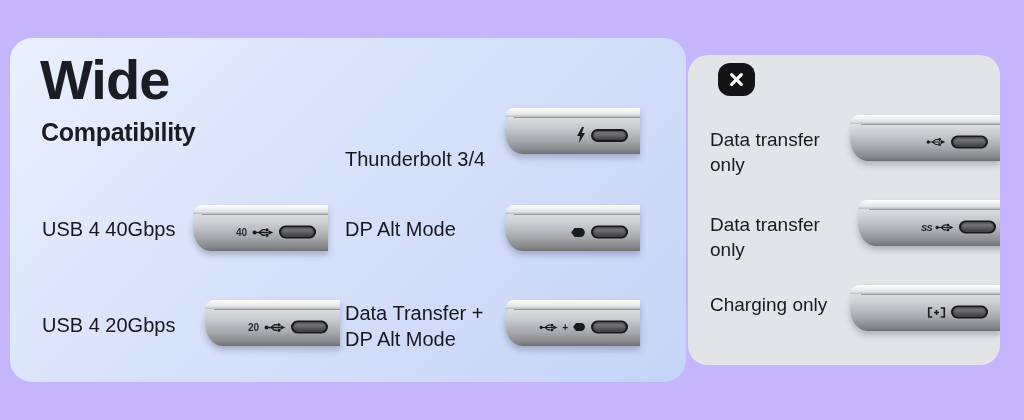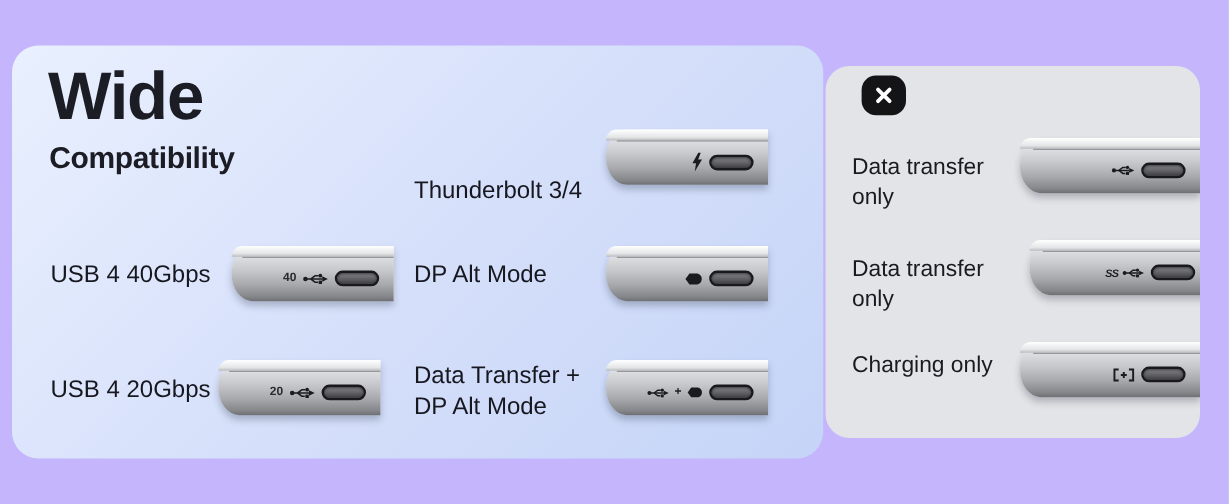--- a/index.html
+++ b/index.html
@@ -87,21 +87,21 @@
     <div class="laptop" style="left:495px;top:167px;">
       <div class="pg">
         <svg class="icon-svg" width="16" height="12" viewBox="0 0 16 12">
             <path d="M1.2 6L4.6 1.4h5.6c2.7 0 4.6 2.06 4.6 4.6s-1.9 4.6-4.6 4.6H4.6z" fill="#1b1b1d"></path>
           </svg>
         <div class="usbc"></div>
       </div>
     </div>
 
     <div class="lbl" style="left:32px;top:274px;">USB 4 20Gbps</div>
-    <div class="laptop" style="left:172px;top:262px;">
+    <div class="laptop" style="left:195px;top:262px;">
       <div class="pg">
         <span class="pnum">20</span>
         <svg class="icon-svg" width="22" height="12" viewBox="0 0 28 14">
           <g stroke="#1b1b1d" stroke-width="1.7" fill="none">
               <path d="M3 7h18"></path>
               <path d="M9 7l4.5-3.5h3.5"></path>
               <path d="M9 7l4.5 3.5h3"></path>
             </g>
           <circle cx="3.2" cy="7" r="2.4" fill="#1b1b1d"></circle>
             <circle cx="19" cy="3.5" r="2" fill="#1b1b1d"></circle>

